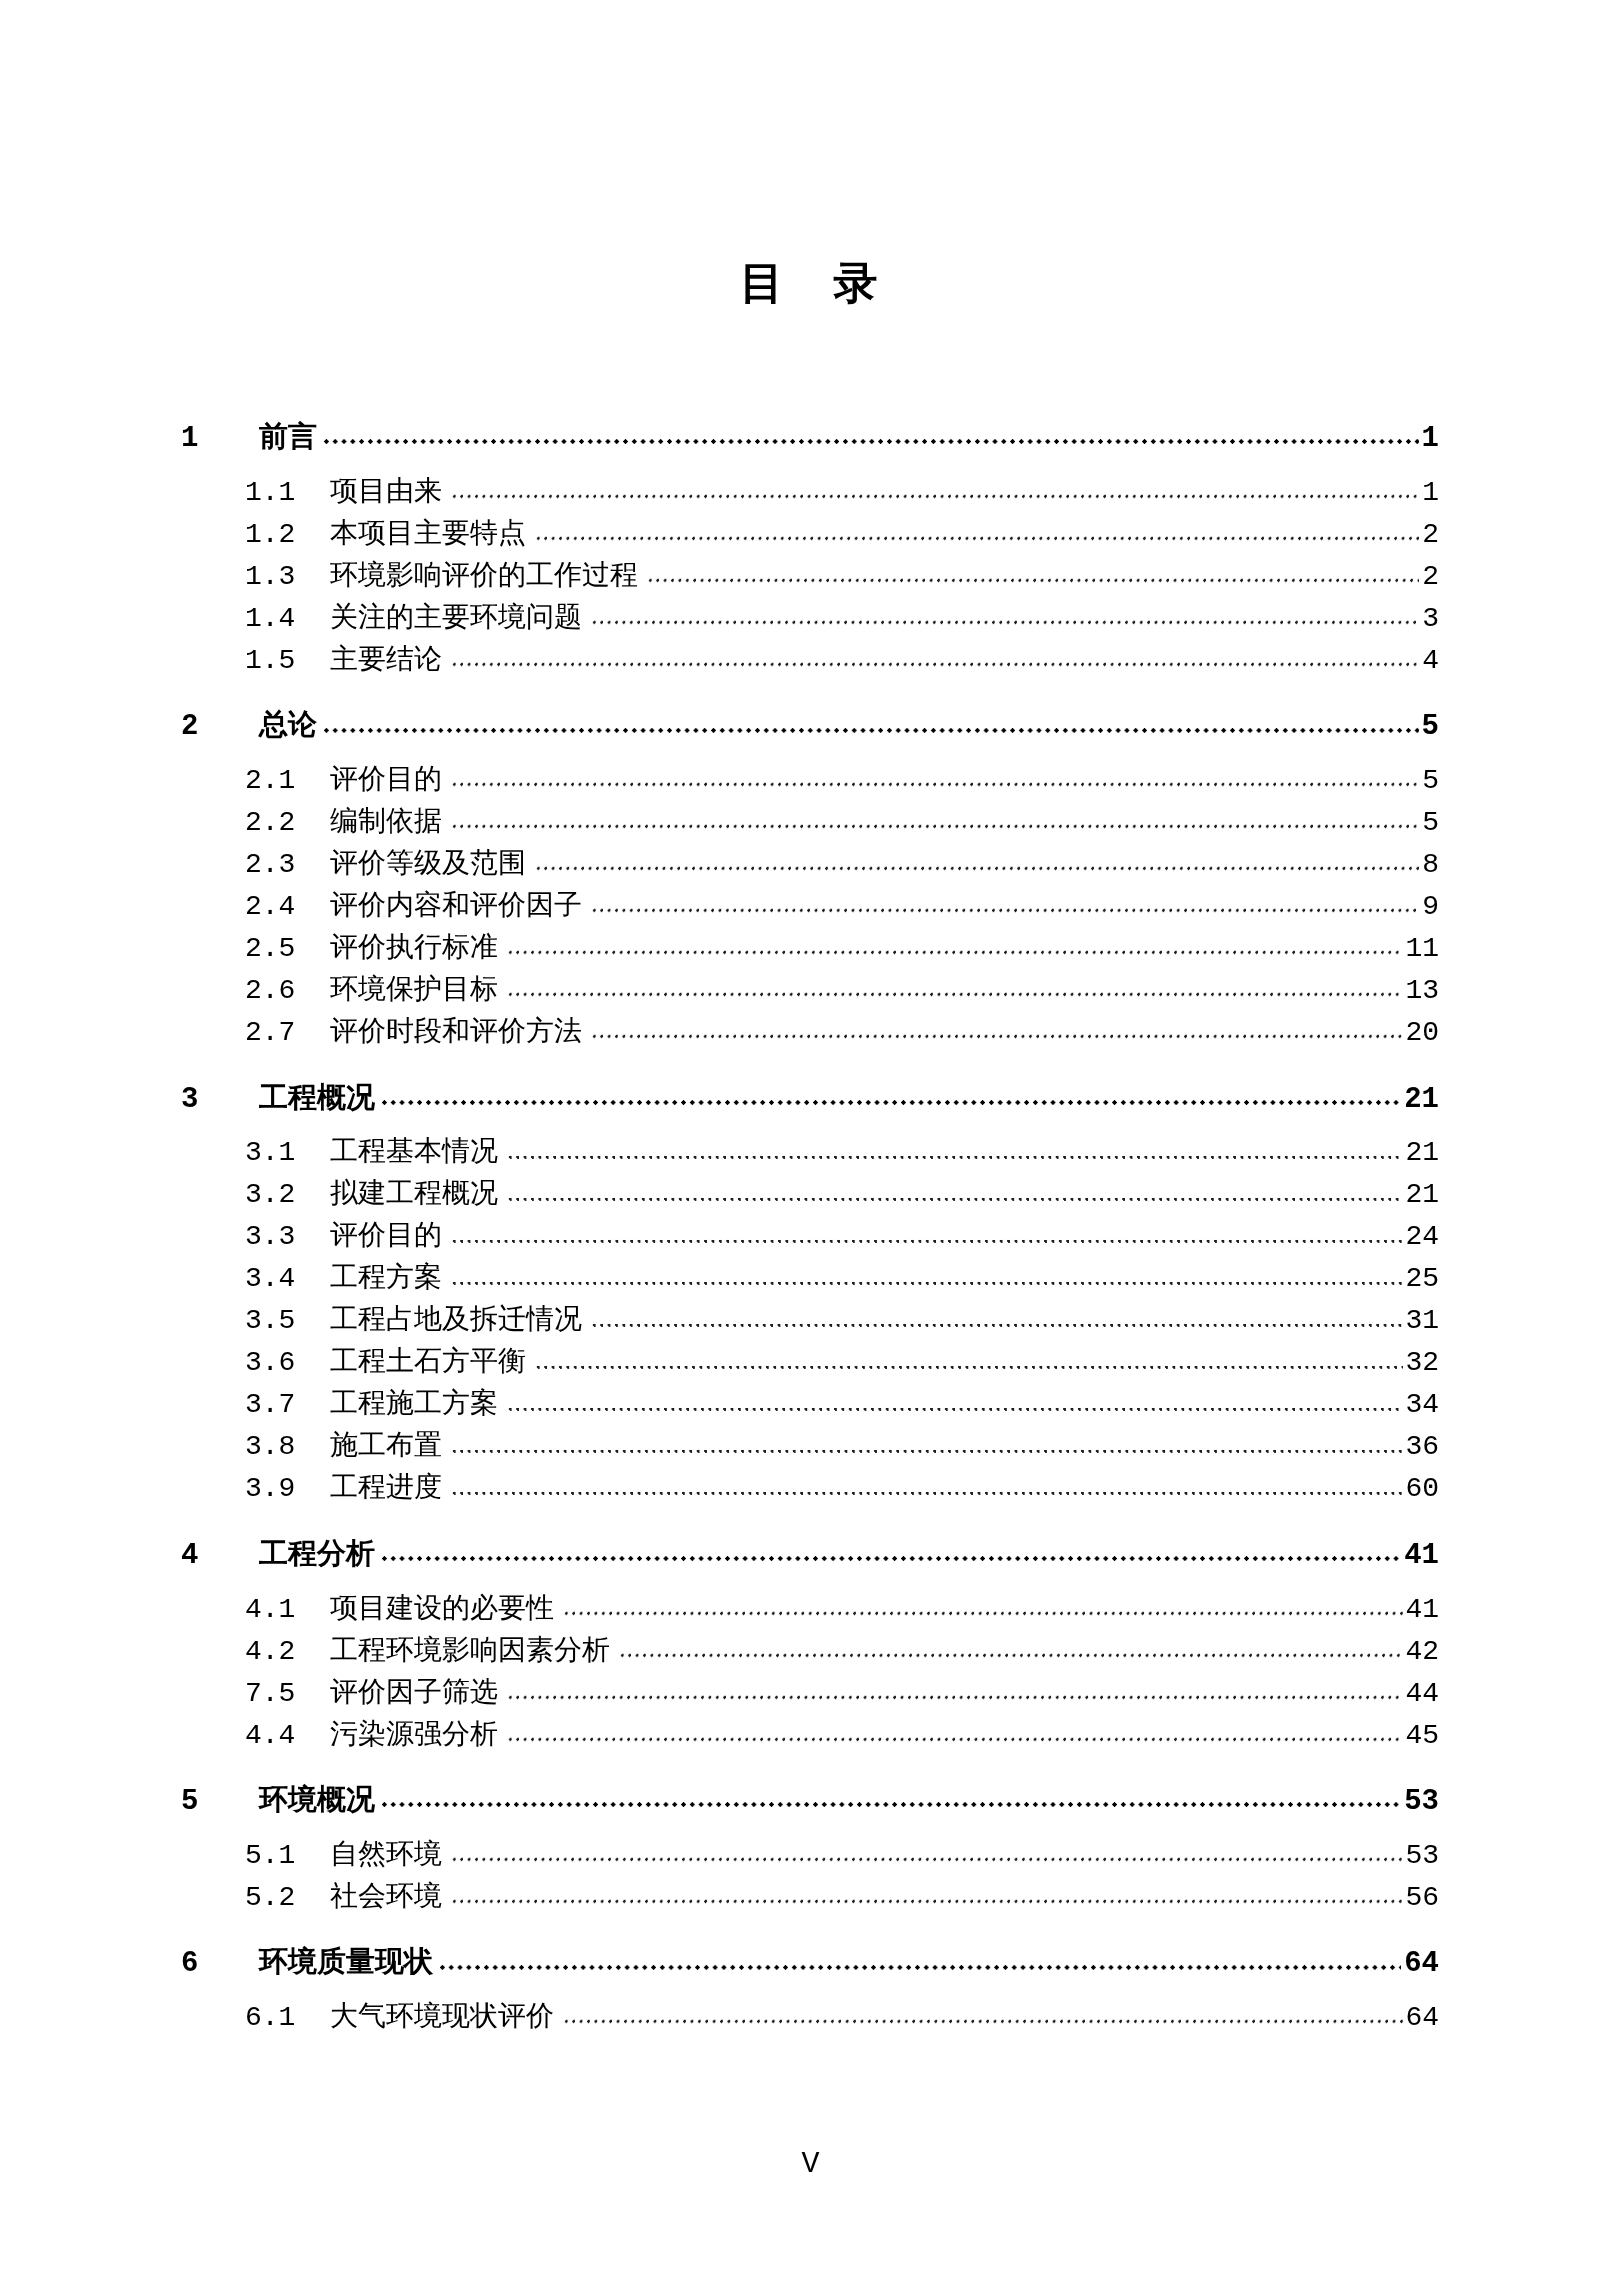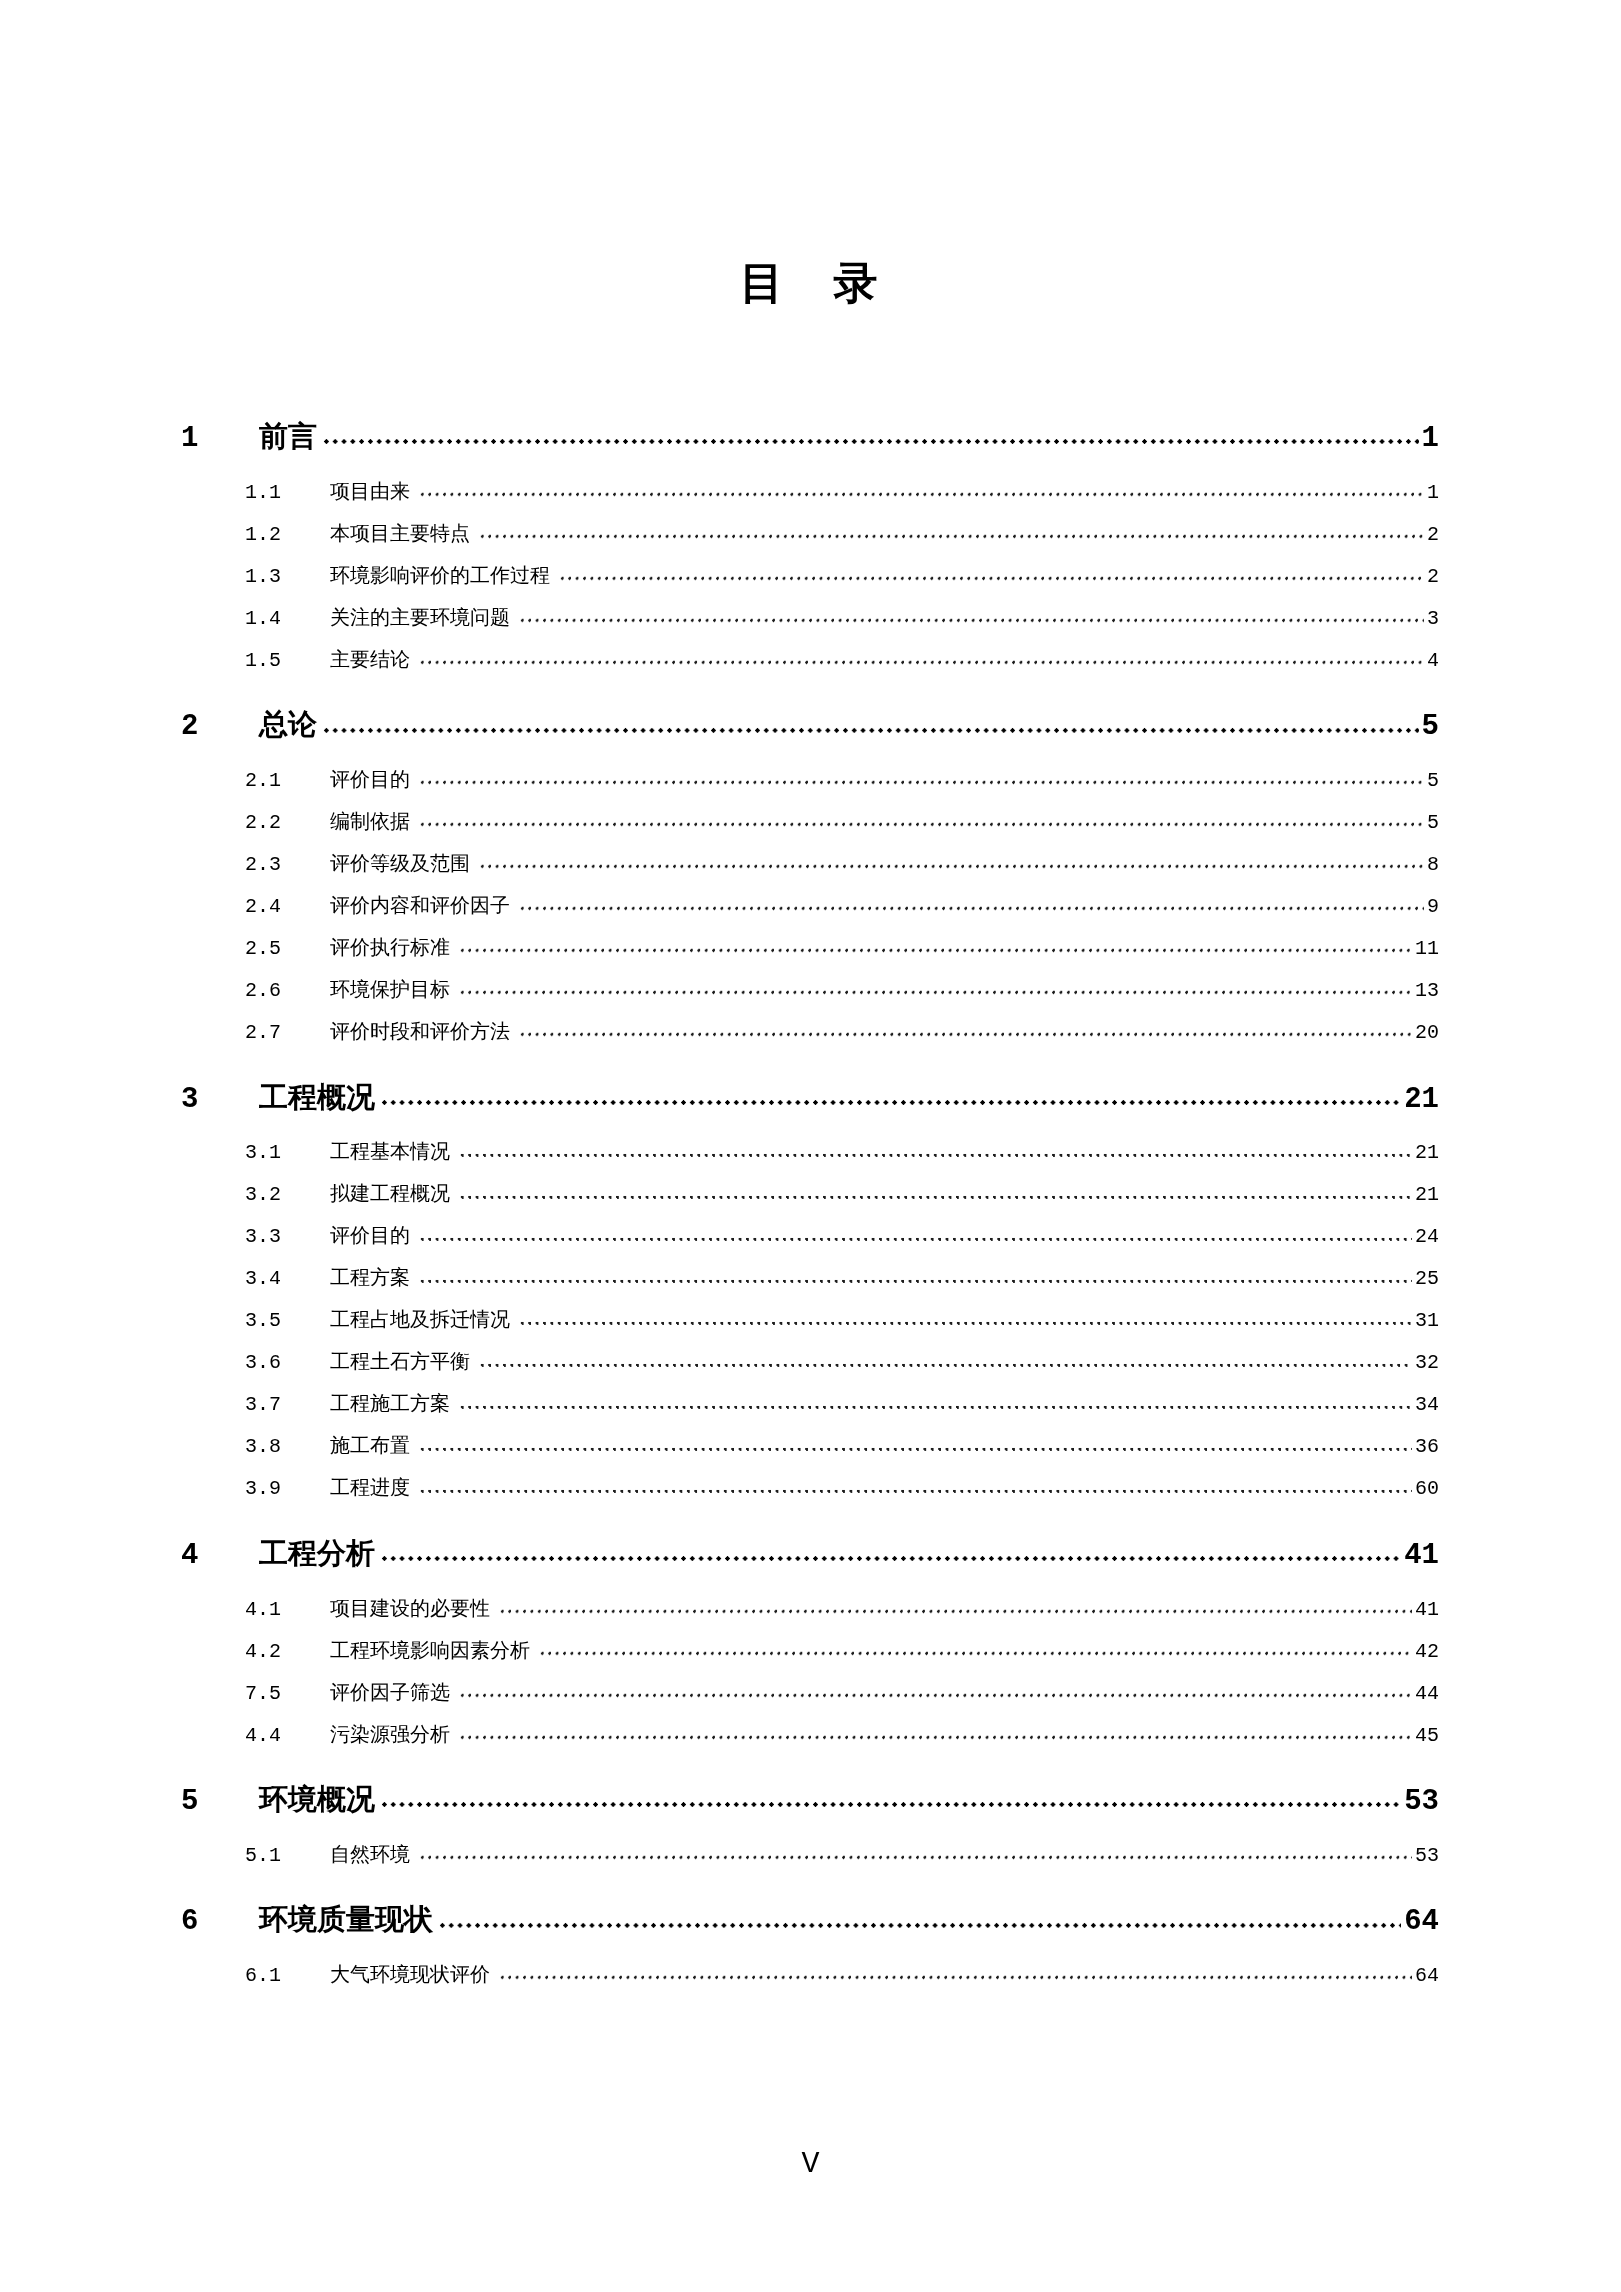--- a/index.html
+++ b/index.html
@@ -25,21 +25,21 @@
     font-size: 44px;
     line-height: 47px;
     font-weight: bold;
     letter-spacing: 2.9px;
   }
   .toc-list { width: 100%; }
   .toc-entry {
     display: flex;
     align-items: baseline;
     line-height: 42px;
-    font-size: 20px;
+    font-size: 28px;
     white-space: nowrap;
   }
   .toc-entry .num { flex: 0 0 auto; }
   .toc-entry .title { flex: 0 0 auto; }
   .toc-entry .pagenum { flex: 0 0 auto; }
   .toc-entry .leader {
     flex: 1 1 auto;
     align-self: baseline;
     height: 6.9px;
     margin: 0 2.9px 0 8.8px;
@@ -292,20 +292,26 @@
         <span class="pagenum">53</span>
       </div>
 
       <div class="toc-entry level-2">
         <span class="num">5.1</span>
         <span class="title">自然环境</span>
         <span class="leader"></span>
         <span class="pagenum">53</span>
       </div>
 
+      <div class="toc-entry level-2">
+        <span class="num">5.2</span>
+        <span class="title">社会环境</span>
+        <span class="leader"></span>
+        <span class="pagenum">56</span>
+      </div>
 
       <div class="toc-entry level-1">
         <span class="num">6</span>
         <span class="title">环境质量现状</span>
         <span class="leader"></span>
         <span class="pagenum">64</span>
       </div>
 
       <div class="toc-entry level-2">
         <span class="num">6.1</span>

